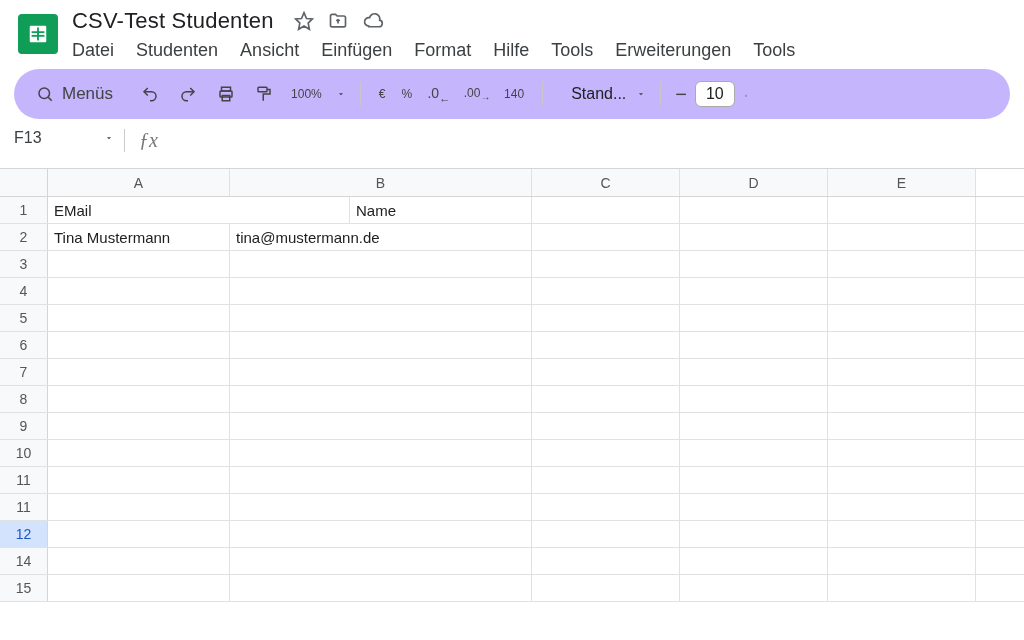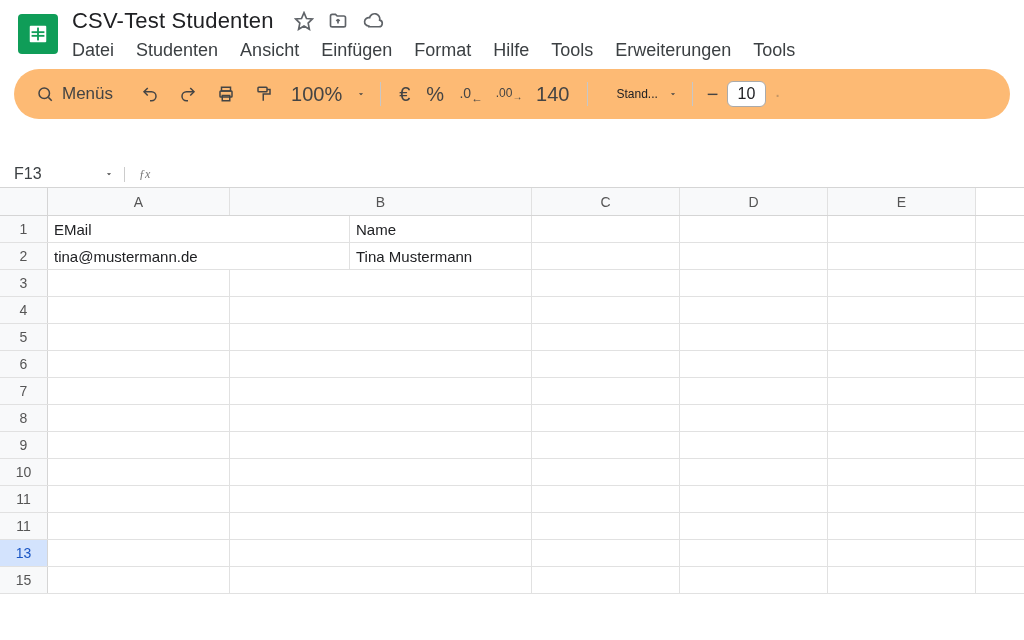--- a/index.html
+++ b/index.html
@@ -8,35 +8,35 @@
   .logo { width:40px; height:40px; margin-top:6px; background:#0f9d58; border-radius:4px; display:flex; align-items:center; justify-content:center; }
   .logo svg { width:22px; height:22px; }
   .title-area { margin-left:14px; }
   .title-row { display:flex; align-items:center; gap:20px; }
   .doc-title { font-size:22px; color:#202124; letter-spacing:0.2px; }
   .title-icons { display:flex; gap:14px; color:#5f6368; }
   .title-icons span { display:inline-flex; }
   .menus { display:flex; gap:22px; font-size:18px; color:#3c4043; margin-top:6px; }
   .menus span { cursor:pointer; }
   .toolbar-wrap { padding:8px 14px 0 14px; }
-  .toolbar { background:#fdba74; border-radius:28px; height:50px; display:flex; align-items:center; padding:0 18px; gap:8px; color:#444; }
+  .toolbar { background:#c4b5fd; border-radius:28px; height:50px; display:flex; align-items:center; padding:0 18px; gap:8px; color:#444; }
   .pill-search { display:flex; align-items:center; gap:8px; background:transparent; border-radius:20px; padding:4px 4px; }
   .menus-label { font-size:17px; color:#444; padding-right:10px; }
   .tb-btn { width:30px; height:30px; display:flex; align-items:center; justify-content:center; color:#444; cursor:pointer; border-radius:4px; }
-  .tb-text { font-size:20px; color:#444; padding:0 4px; cursor:pointer; }
+  .tb-text { font-size:12px; color:#444; padding:0 4px; cursor:pointer; }
   .vbar { width:1px; height:24px; background:#c7c7c7; margin:0 6px; }
   .zoom-group { display:flex; align-items:center; gap:10px; }
   .font-box { display:flex; align-items:center; gap:10px; border-left:1px solid #c7c7c7; padding-left:14px; }
-  .font-name { font-size:12px; color:#202124; }
+  .font-name { font-size:16px; color:#202124; }
   .size-box { border:1px solid #aaa; border-radius:6px; padding:3px 10px; font-size:16px; color:#202124; background:#fff; }
   .minus, .dash { color:#444; font-size:20px; }
 
-  .namebox-row { display:flex; align-items:center; padding:10px 0 4px 14px; border-bottom:1px solid #d5d5d5;margin-top:36px; }
+  .namebox-row { display:flex; align-items:flex-start; padding:10px 0 16px 14px; border-bottom:1px solid #d5d5d5; }
   .namebox { width:110px; display:flex; justify-content:space-between; align-items:center; font-size:16px; color:#3c4043; padding-right:10px; }
-  .fx { font-family:serif; font-style:italic; font-size:12px; color:#777; padding-left:14px; border-left:1px solid #ccc; }
+  .fx { font-family:serif; font-style:italic; font-size:20px; color:#777; padding-left:14px; border-left:1px solid #ccc; }
   .formula-input { flex:1; padding-left:6px; }
 
   .sheet { display:flex; flex-direction:column; }
   .col-head-row { display:flex; height:28px; border-bottom:1px solid #d5d5d5; }
   .corner { width:48px; border-right:1px solid #d5d5d5; background:#f8f9fa; }
   .col-head { display:flex; align-items:center; justify-content:center; font-size:14px; color:#555; background:#f8f9fa; border-right:1px solid #e1e1e1; }
   .col-A { width:182px; }
   .col-B { width:302px; }
   .col-C { width:148px; }
   .col-D { width:148px; }
@@ -193,22 +193,22 @@
       <div class="data-row">
         <div class="row-head">1</div>
         <div class="cell col-B">EMail</div>
         <div class="cell col-A">Name</div>
         <div class="cell col-C"></div>
         <div class="cell col-D"></div>
         <div class="cell col-E"></div>
       </div>
       <div class="data-row">
         <div class="row-head">2</div>
+        <div class="cell col-A">Tina Mustermann</div>
         <div class="cell col-B">tina@mustermann.de</div>
-        <div class="cell col-A">Tina Mustermann</div>
         <div class="cell col-C"></div>
         <div class="cell col-D"></div>
         <div class="cell col-E"></div>
       </div>
       <div class="data-row">
         <div class="row-head">3</div>
         <div class="cell col-A"></div>
         <div class="cell col-B"></div>
         <div class="cell col-C"></div>
         <div class="cell col-D"></div>
@@ -280,21 +280,29 @@
       </div>
       <div class="data-row">
         <div class="row-head">11</div>
         <div class="cell col-A"></div>
         <div class="cell col-B"></div>
         <div class="cell col-C"></div>
         <div class="cell col-D"></div>
         <div class="cell col-E"></div>
       </div>
       <div class="data-row">
-        <div class="row-head sel">13</div>
+        <div class="row-head sel">12</div>
+        <div class="cell col-A"></div>
+        <div class="cell col-B"></div>
+        <div class="cell col-C"></div>
+        <div class="cell col-D"></div>
+        <div class="cell col-E"></div>
+      </div>
+      <div class="data-row">
+        <div class="row-head">14</div>
         <div class="cell col-A"></div>
         <div class="cell col-B"></div>
         <div class="cell col-C"></div>
         <div class="cell col-D"></div>
         <div class="cell col-E"></div>
       </div>
       <div class="data-row">
         <div class="row-head">15</div>
         <div class="cell col-A"></div>
         <div class="cell col-B"></div>

